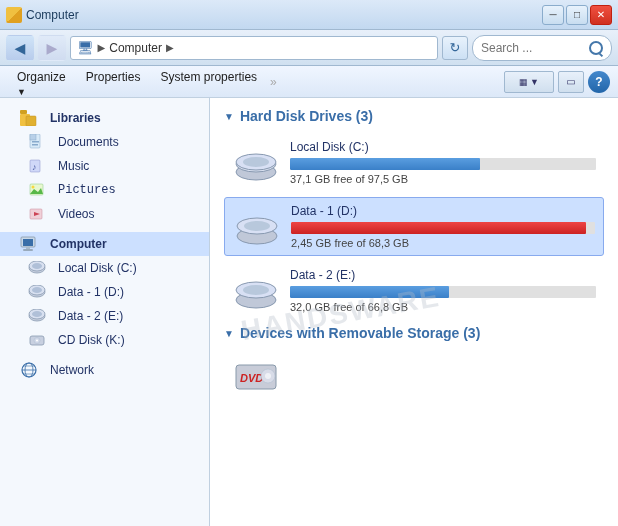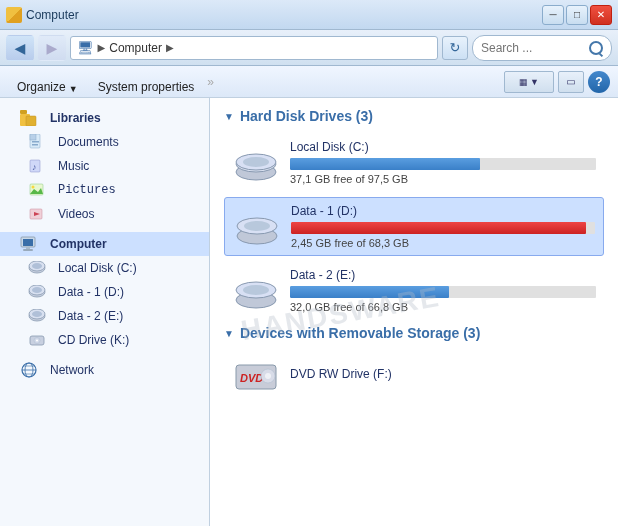--- a/index.html
+++ b/index.html
@@ -159,22 +159,23 @@
     .toolbar-btn {
       height: 26px;
       padding: 0 8px;
       border: 1px solid transparent;
       border-radius: 3px;
       background: transparent;
       cursor: pointer;
       font-size: 12px;
       color: #222;
       display: flex;
-      align-items: flex-end;
+      align-items: flex-start;
       gap: 3px;
+      flex-direction: column;
     }
     .toolbar-divider { color: #aaa; padding: 0 2px; }
     .toolbar-right {
       margin-left: auto;
       display: flex;
       align-items: center;
       gap: 4px;
     }
     .view-btn {
       width: 26px; height: 22px;
@@ -339,20 +340,21 @@
     <input class="search-input" type="text" placeholder="Search ..." style="">
     <div class="search-icon-circle"></div>
   </div>
 </div>
 
 <div class="toolbar">
   <button class="toolbar-btn">
     <span>Organize</span>
     <span style="font-size:9px;">▼</span>
   </button>
+  <button class="toolbar-btn">Properties</button>
   <button class="toolbar-btn">System properties</button>
   <span class="toolbar-divider">»</span>
   <div class="toolbar-right">
     <div class="view-btn" style="width:50px;font-size:9px;">▦ ▼</div>
     <div class="view-btn">▭</div>
     <div class="help-btn">?</div>
   </div>
 </div>
 
 <div class="main-area">
@@ -454,21 +456,21 @@
         <span>Data - 2 (E:)</span>
       </div>
       <div class="sidebar-item" style="padding-left:28px;">
         <div class="sidebar-icon">
           <svg width="18" height="14" viewBox="0 0 18 14">
             <rect x="2" y="3" width="14" height="9" rx="2" fill="#c8d0e0" stroke="#8899b0" stroke-width="0.8"></rect>
             <ellipse cx="9" cy="7.5" rx="3" ry="3" fill="#d0d8e8" stroke="#aabbcc" stroke-width="0.5"></ellipse>
             <ellipse cx="9" cy="7.5" rx="1" ry="1" fill="white"></ellipse>
           </svg>
         </div>
-        <span>CD Drive (K:)</span>
+        <span>CD Disk (K:)</span>
       </div>
     </div>
 
     <div class="sidebar-section">
       <div class="sidebar-item">
         <div class="sidebar-icon">
           <svg width="18" height="16" viewBox="0 0 18 16">
             <circle cx="9" cy="8" r="7" fill="none" stroke="#3a6ea8" stroke-width="1.2"></circle>
             <ellipse cx="9" cy="8" rx="4" ry="7" fill="none" stroke="#3a6ea8" stroke-width="0.8"></ellipse>
             <line x1="2" y1="8" x2="16" y2="8" stroke="#3a6ea8" stroke-width="0.8"></line>
@@ -550,19 +552,16 @@
 
     <div class="disk-entry">
       <div class="disk-icon">
         <svg width="48" height="38" viewBox="0 0 48 38">
           <rect x="4" y="8" width="40" height="24" rx="3" fill="#c8ccd8" stroke="#8899aa" stroke-width="1"></rect>
           <text x="8" y="25" font-size="11" font-weight="bold" fill="#cc2222" font-family="Arial">DVD</text>
           <ellipse cx="36" cy="19" rx="7" ry="7" fill="#d8dce8" stroke="#aabbcc" stroke-width="0.5"></ellipse>
           <ellipse cx="36" cy="19" rx="3" ry="3" fill="white" opacity="0.6"></ellipse>
         </svg>
       </div>
-      <div class="disk-info">
-        <div class="disk-name">DVD RW Drive (F:)</div>
-      </div>
     </div>
 
   </div>
 </div>
 
 </body></html>

